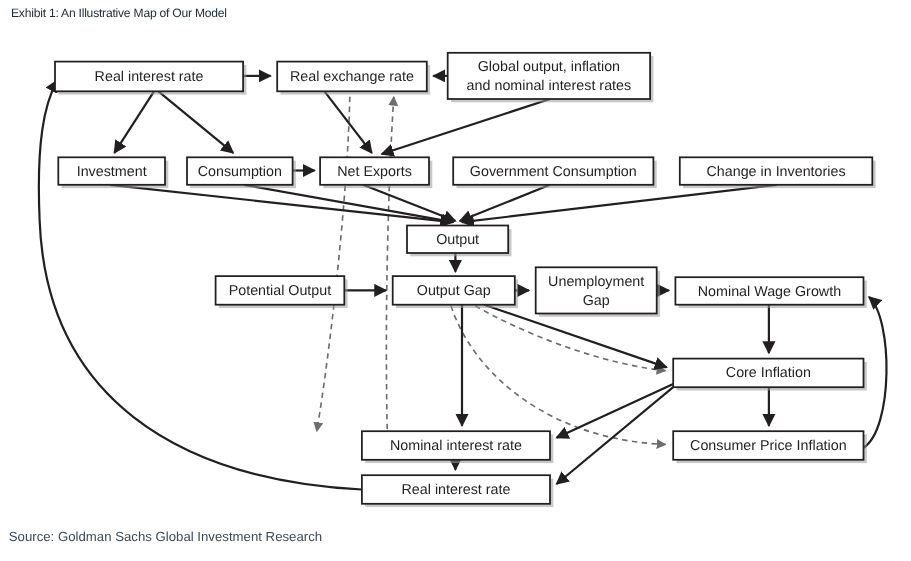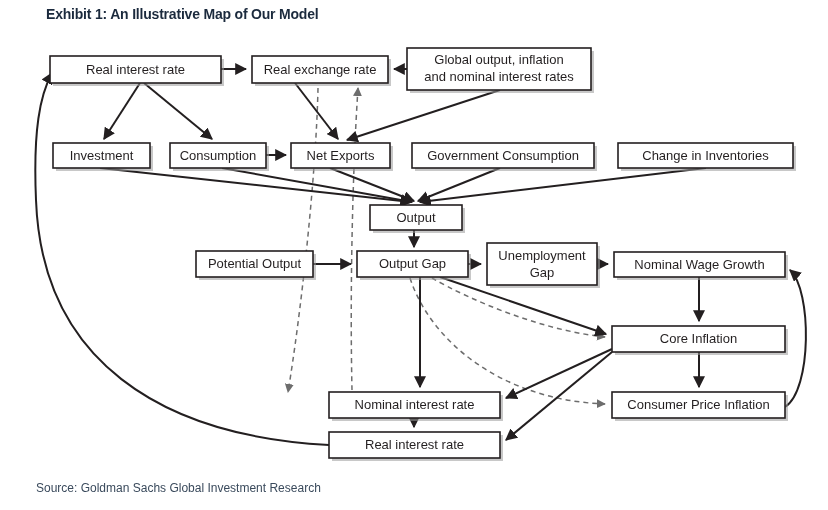--- a/index.html
+++ b/index.html
@@ -3,26 +3,25 @@
 <meta charset="utf-8">
 <style>
   html,body{margin:0;padding:0;}
   body{
     width:828px;height:510px;background:#ffffff;
     font-family:"Liberation Sans", sans-serif;
     overflow:hidden;position:relative;
   }
   #page-title{
     position:absolute;left:10px;top:6px;
-    font-size:14px;font-weight:bold;color:#1b2a3d;
+    font-size:11px;font-weight:normal;color:#1b2a3d;
     letter-spacing:-0.2px;
-    margin-left:36px;
   }
   #source-note{
-    position:absolute;left:36px;top:481px;
+    position:absolute;left:8px;top:481px;
     font-size:12px;color:#3a4a5c;
   }
   #diagram{position:absolute;left:0;top:0;width:828px;height:510px;}
   .node-rect{fill:#ffffff;stroke:#231f20;stroke-width:1.6;}
   .node-shadow{fill:#9a9a9a;opacity:0.55;}
   .node-label{
     font-family:"Liberation Sans", sans-serif;
     font-size:13px;fill:#231f20;text-anchor:middle;
     dominant-baseline:middle;
   }

